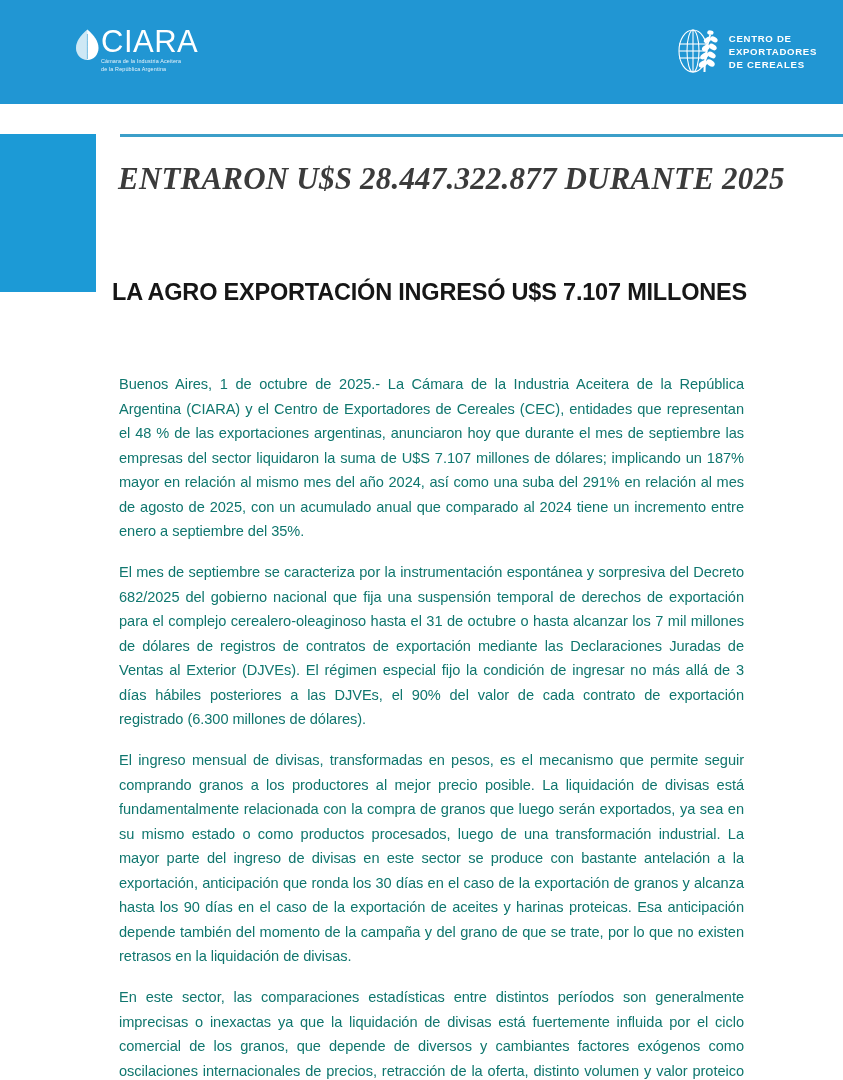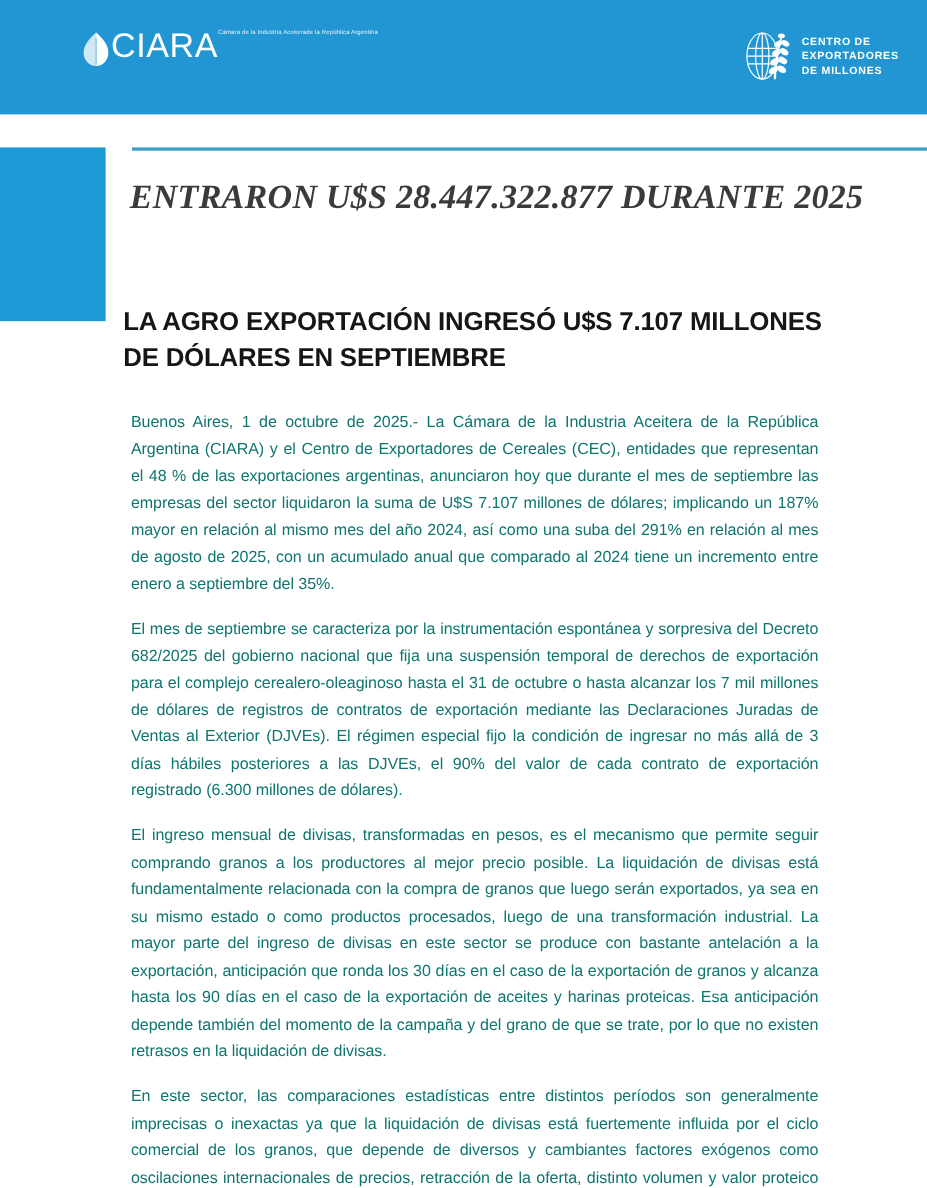--- a/index.html
+++ b/index.html
@@ -36,21 +36,21 @@
   }
   .ciara-mark {
     width: 26px;
     height: 34px;
     margin-top: 2px;
     margin-right: 2px;
     flex: 0 0 auto;
   }
   .ciara-textblock {
     display: flex;
-    flex-direction: row;
+    flex-direction: column;
     margin-left: -1px;
   }
   .ciara-word {
     font-family: "Liberation Sans", sans-serif;
     font-size: 31px;
     line-height: 31px;
     letter-spacing: 0.5px;
     color: #ffffff;
     font-weight: 400;
   }
@@ -199,34 +199,33 @@
         <ellipse cx="29.8" cy="22" rx="4.2" ry="2.7" transform="rotate(-32 29.8 22)"></ellipse>
         <ellipse cx="36.8" cy="21" rx="4.2" ry="2.7" transform="rotate(32 36.8 21)"></ellipse>
         <ellipse cx="31.4" cy="14" rx="3.9" ry="2.5" transform="rotate(-32 31.4 14)"></ellipse>
         <ellipse cx="38" cy="13.4" rx="3.9" ry="2.5" transform="rotate(32 38 13.4)"></ellipse>
         <ellipse cx="34.4" cy="6.6" rx="3.2" ry="2.2" transform="rotate(6 34.4 6.6)"></ellipse>
       </g>
     </svg>
     <div class="cec-textblock">
       <div class="cec-line">CENTRO DE</div>
       <div class="cec-line">EXPORTADORES</div>
-      <div class="cec-line">DE MILLONES</div>
+      <div class="cec-line">DE CEREALES</div>
     </div>
   </div>
 </div>
 
 <div class="side-block"></div>
 
 <div class="top-rule"></div>
 
 <div class="kicker">ENTRARON U$S 28.447.322.877 DURANTE 2025</div>
 
 <div class="main-title">
   <div>LA AGRO EXPORTACIÓN INGRESÓ U$S 7.107 MILLONES</div>
-  <div>DE DÓLARES EN SEPTIEMBRE</div>
 </div>
 
 <div class="body-col">
   <p class="para">Buenos Aires, 1 de octubre de 2025.- La Cámara de la Industria Aceitera de la República Argentina (CIARA) y el Centro de Exportadores de Cereales (CEC), entidades que representan el 48 % de las exportaciones argentinas, anunciaron hoy que durante el mes de septiembre las empresas del sector liquidaron la suma de U$S 7.107 millones de dólares; implicando un 187% mayor en relación al mismo mes del año 2024, así como una suba del 291% en relación al mes de agosto de 2025, con un acumulado anual que comparado al 2024 tiene un incremento entre enero a septiembre del 35%.</p>
   <p class="para">El mes de septiembre se caracteriza por la instrumentación espontánea y sorpresiva del Decreto 682/2025 del gobierno nacional que fija una suspensión temporal de derechos de exportación para el complejo cerealero-oleaginoso hasta el 31 de octubre o hasta alcanzar los 7 mil millones de dólares de registros de contratos de exportación mediante las Declaraciones Juradas de Ventas al Exterior (DJVEs). El régimen especial fijo la condición de ingresar no más allá de 3 días hábiles posteriores a las DJVEs, el 90% del valor de cada contrato de exportación registrado (6.300 millones de dólares).</p>
   <p class="para">El ingreso mensual de divisas, transformadas en pesos, es el mecanismo que permite seguir comprando granos a los productores al mejor precio posible. La liquidación de divisas está fundamentalmente relacionada con la compra de granos que luego serán exportados, ya sea en su mismo estado o como productos procesados, luego de una transformación industrial. La mayor parte del ingreso de divisas en este sector se produce con bastante antelación a la exportación, anticipación que ronda los 30 días en el caso de la exportación de granos y alcanza hasta los 90 días en el caso de la exportación de aceites y harinas proteicas. Esa anticipación depende también del momento de la campaña y del grano de que se trate, por lo que no existen retrasos en la liquidación de divisas.</p>
   <p class="para">En este sector, las comparaciones estadísticas entre distintos períodos son generalmente imprecisas o inexactas ya que la liquidación de divisas está fuertemente influida por el ciclo comercial de los granos, que depende de diversos y cambiantes factores exógenos como oscilaciones internacionales de precios, retracción de la oferta, distinto volumen y valor proteico de las cosechas, condiciones climáticas, feriados,</p>
 </div>
 
 </body></html>

